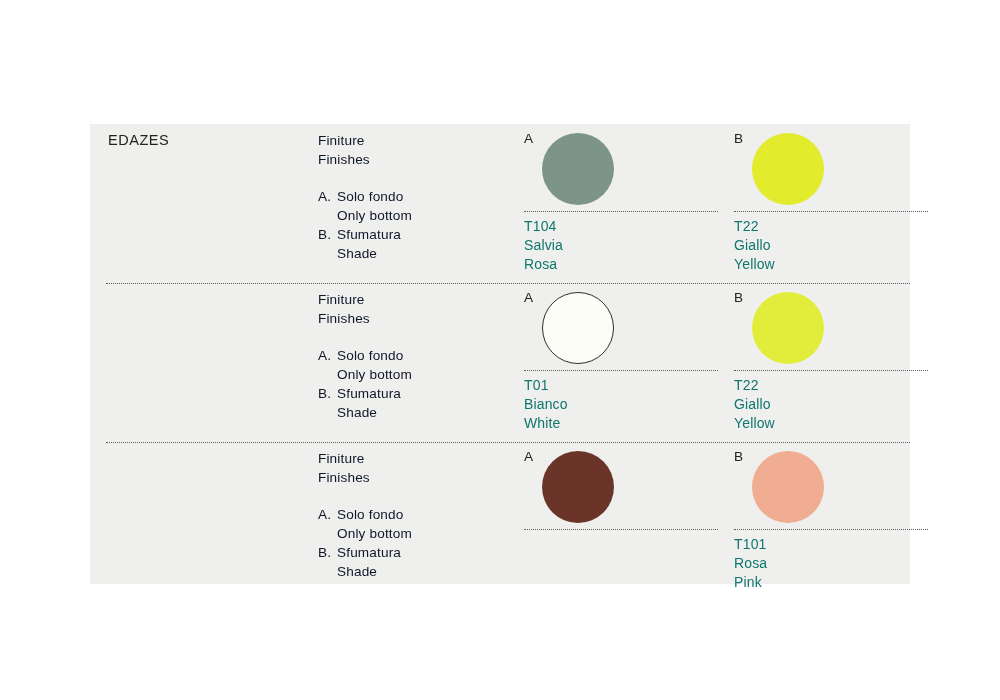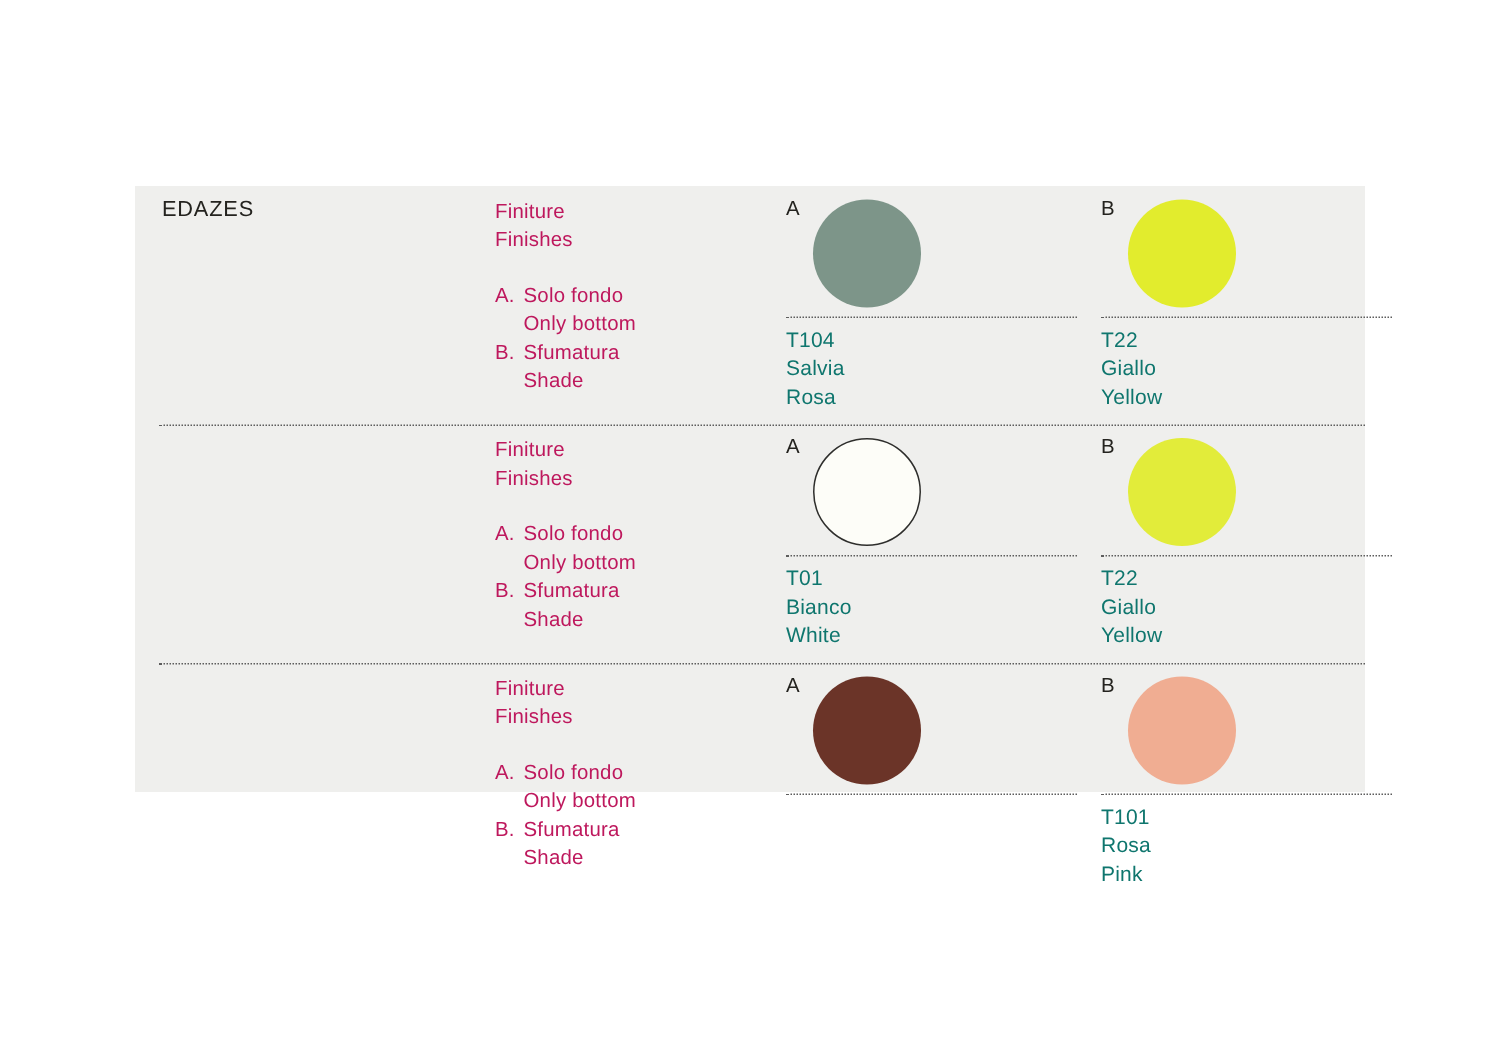--- a/index.html
+++ b/index.html
@@ -15,21 +15,21 @@
     position: relative;
     -webkit-font-smoothing: antialiased;
   }
 
   
   #catalog-panel {
     position: absolute;
     left: 90px;
     top: 124px;
     width: 820px;
-    height: 404px;
+    height: 460px;
     background: #efefed;
     box-sizing: border-box;
     text-decoration: underline;
   }
 
   
   .product-row {
     position: absolute;
     left: 0;
     width: 820px;
@@ -61,24 +61,24 @@
     font-size: 14.5px;
     letter-spacing: 0.55px;
     color: #24231f;
     line-height: 1.25;
     white-space: nowrap;
   }
 
   
   .finishes-cell {
     position: absolute;
-    left: 240px;
+    left: 228px;
     top: 7px;
     width: 205px;
-    color: #be185d;
+    color: #0f172a;
   }
   .finishes-title {
     font-size: 13.6px;
     line-height: 19px;
     letter-spacing: 0.15px;
   }
   .finishes-list {
     margin-top: 18px;
   }
   .finish-item {

